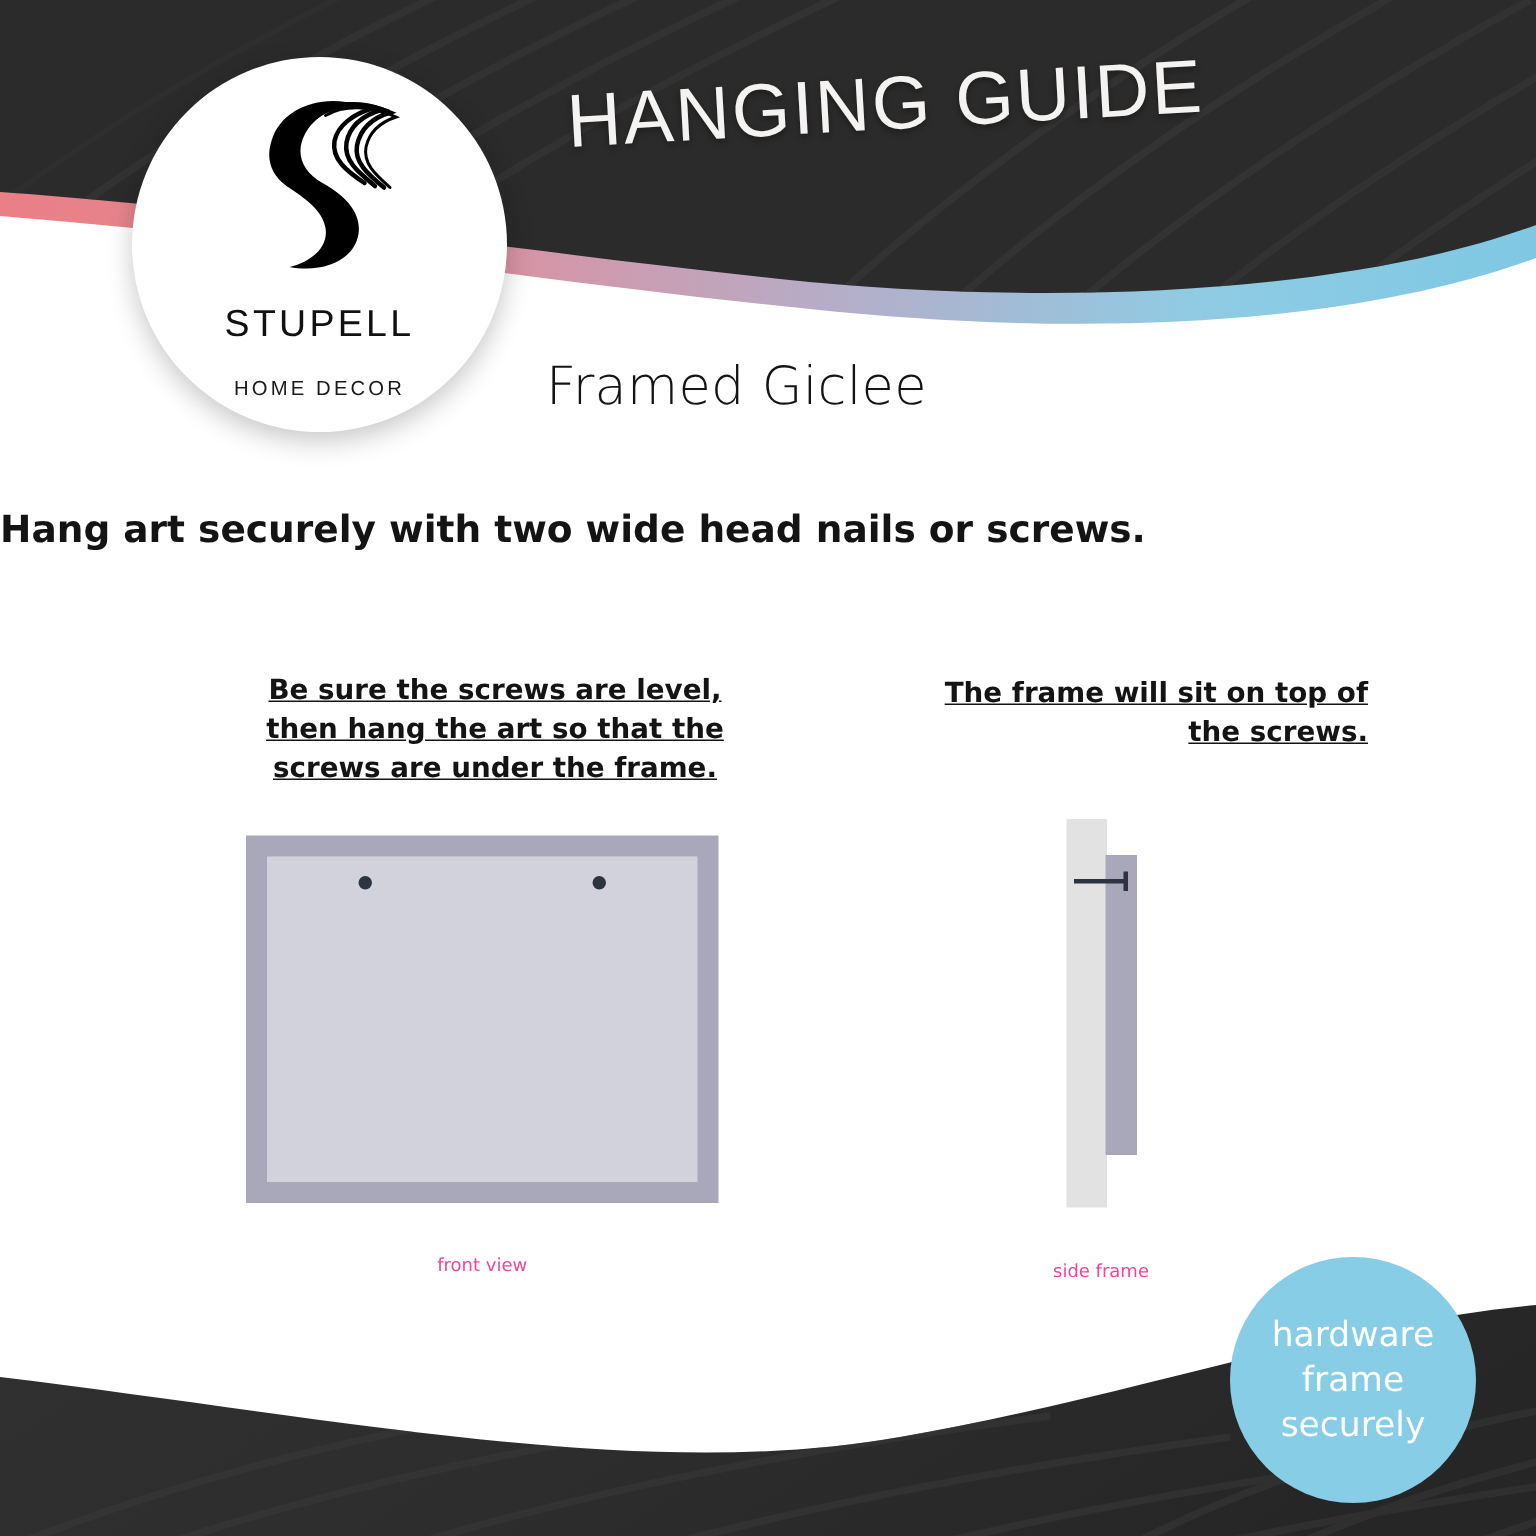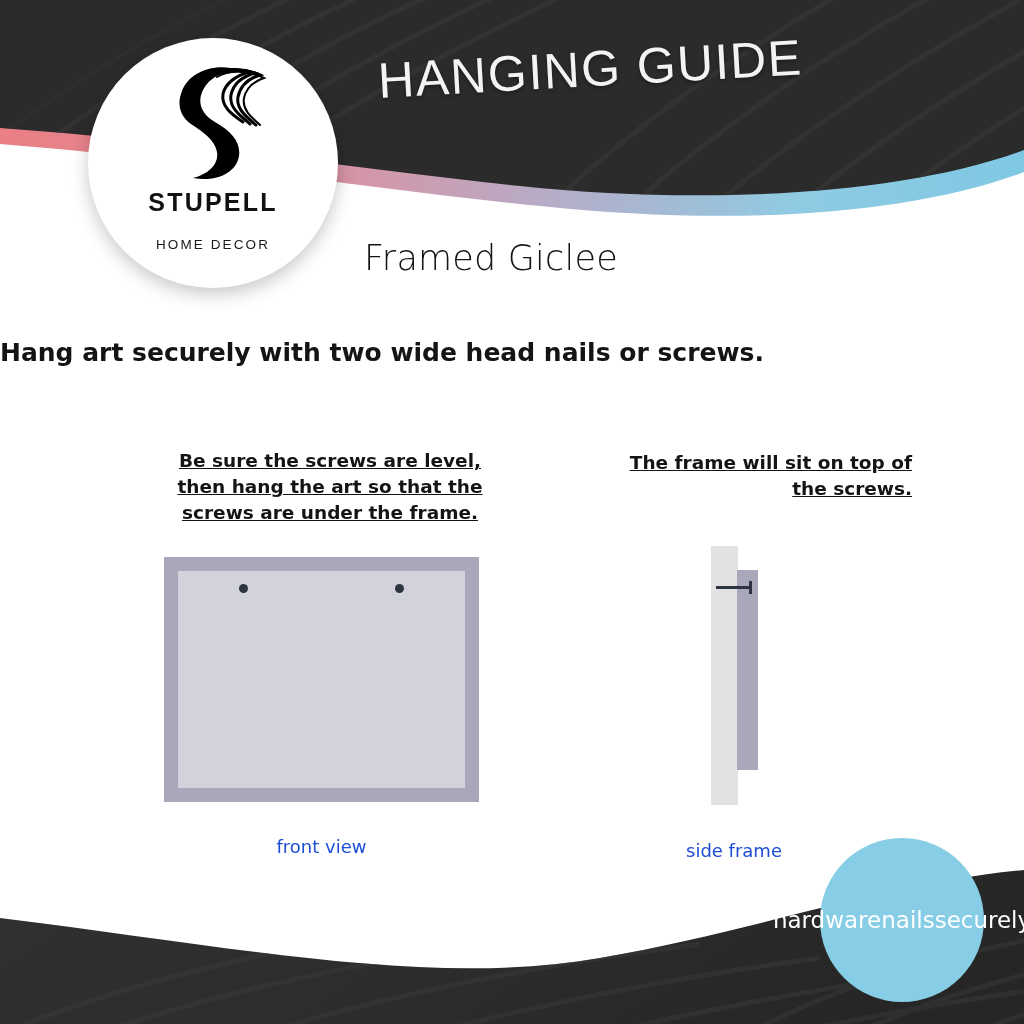--- a/index.html
+++ b/index.html
@@ -48,22 +48,22 @@
   .logo-mark {
     margin-top: 26px;
     width: 112px;
     height: 118px;
   }
   .logo-name {
     font-family: "Liberation Sans", sans-serif;
     font-size: 25px;
     letter-spacing: 2.2px;
     color: #111111;
-    margin-top: 6px;
-    font-weight: 700;
+    margin-top: 20px;
+    font-weight: 400;
   }
   .logo-sub {
     font-family: "Liberation Sans", sans-serif;
     font-size: 13.5px;
     letter-spacing: 2.1px;
     color: #1a1a1a;
     margin-top: 20px;
     font-weight: 400;
   }
 
@@ -199,40 +199,40 @@
     width: 3px;
     height: 13px;
     background: #2e3340;
     z-index: 12;
   }
 
   
   .caption {
     position: absolute;
     font-family: "DejaVu Sans", sans-serif;
-    font-size: 18px;
-    font-weight: 400;
-    color: #1d4ed8;
+    font-size: 12px;
+    font-weight: 400;
+    color: #ec4899;
     z-index: 12;
     text-align: center;
   }
   .caption-front { left: 164px; top: 836px; width: 315px; }
   .caption-side  { left: 660px; top: 840px; width: 148px; }
 
   
   .hw-badge {
     position: absolute;
     left: 820px;
     top: 838px;
     width: 164px;
     height: 164px;
     border-radius: 50%;
     background: #87cde6;
     display: flex;
-    flex-direction: row;
+    flex-direction: column;
     align-items: center;
     justify-content: center;
     z-index: 30;
   }
   .hw-badge span {
     font-family: "DejaVu Sans", sans-serif;
     font-size: 23px;
     color: #ffffff;
     line-height: 30px;
     font-weight: 400;
@@ -355,17 +355,17 @@
   <div class="caption caption-front">front view</div>
 
   <div class="side-wall"></div>
   <div class="side-frame"></div>
   <div class="side-nail"></div>
   <div class="side-nail-head"></div>
   <div class="caption caption-side">side frame</div>
 
   <div class="hw-badge">
     <span>hardware</span>
-    <span>nails</span>
+    <span>frame</span>
     <span>securely</span>
   </div>
 
 </div>
 
 </body></html>

